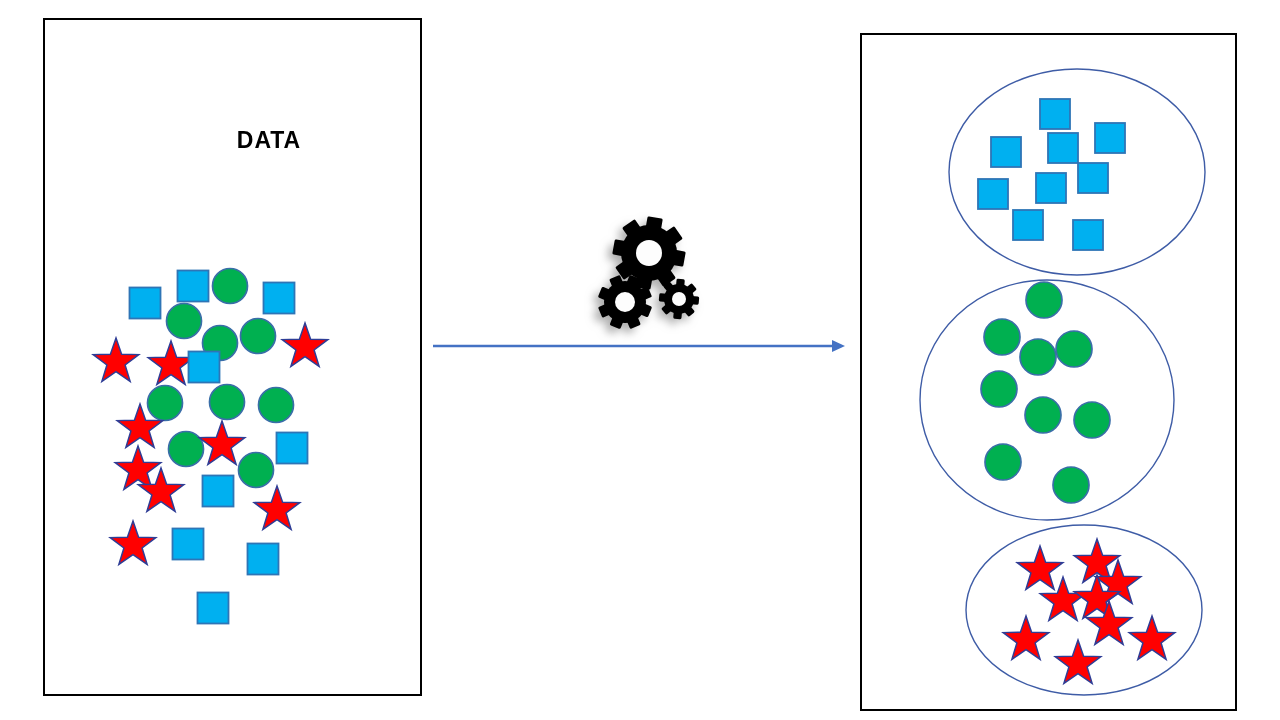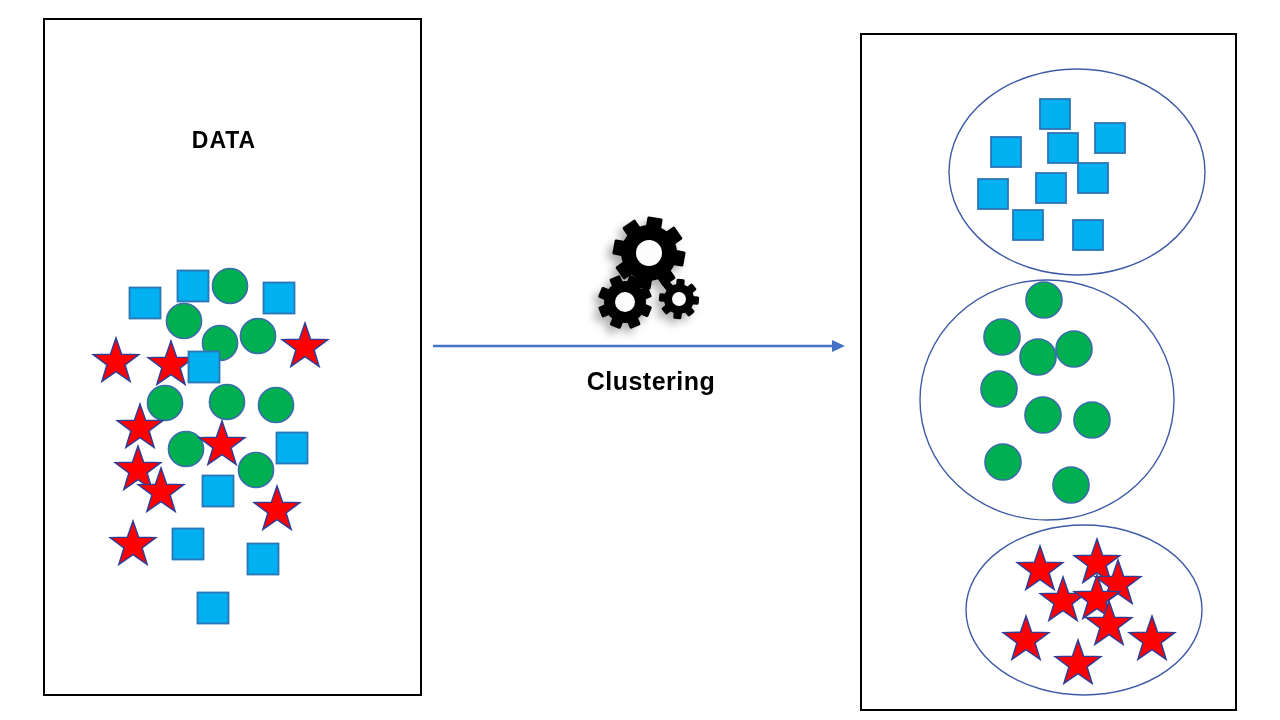--- a/index.html
+++ b/index.html
@@ -1,20 +1,20 @@
 <!DOCTYPE html>
 <html><head>
 <meta charset="utf-8">
 <style>
   html,body{margin:0;padding:0;background:#ffffff;width:1280px;height:720px;overflow:hidden;
             font-family:"Liberation Sans",sans-serif;}
   .canvas{position:relative;width:1280px;height:720px;background:#ffffff;}
   #diagram{position:absolute;left:0;top:0;width:1280px;height:720px;}
   .diagram-label{position:absolute;transform:translate(-50%,-50%);font-weight:800;color:#000;
-                 white-space:nowrap;}
+                 white-space:nowrap;margin-left:45px;}
   .data-title{left:224px;top:140px;font-size:23px;letter-spacing:1px;}
   .process-label{left:651px;top:381px;font-size:25px;letter-spacing:0.5px;}
   .gear-shadow{filter:drop-shadow(-5px 5px 4px rgba(110,110,110,0.55));}
 </style>
 </head>
 <body>
 
 <div class="canvas">
   <svg id="diagram" viewBox="0 0 1280 720">
       <rect x="44" y="19" width="377" height="676" fill="none" stroke="#000000" stroke-width="2"></rect>
@@ -113,14 +113,13 @@
           <rect x="674.875" y="279" width="8.25" height="9" rx="1.5" fill="#000000" transform="rotate(185 679 299)"></rect>
           <rect x="674.875" y="279" width="8.25" height="9" rx="1.5" fill="#000000" transform="rotate(230 679 299)"></rect>
           <rect x="674.875" y="279" width="8.25" height="9" rx="1.5" fill="#000000" transform="rotate(275 679 299)"></rect>
           <rect x="674.875" y="279" width="8.25" height="9" rx="1.5" fill="#000000" transform="rotate(320 679 299)"></rect>
           <circle cx="679" cy="299" r="15" fill="#000000"></circle>
           <circle cx="679" cy="299" r="7" fill="#fdfdfd"></circle>
         </g>
       </g>
     </svg>
   <div class="diagram-label data-title">DATA</div>
-  <div class="diagram-label process-label">Clustering</div>
 </div>
 
 </body></html>

